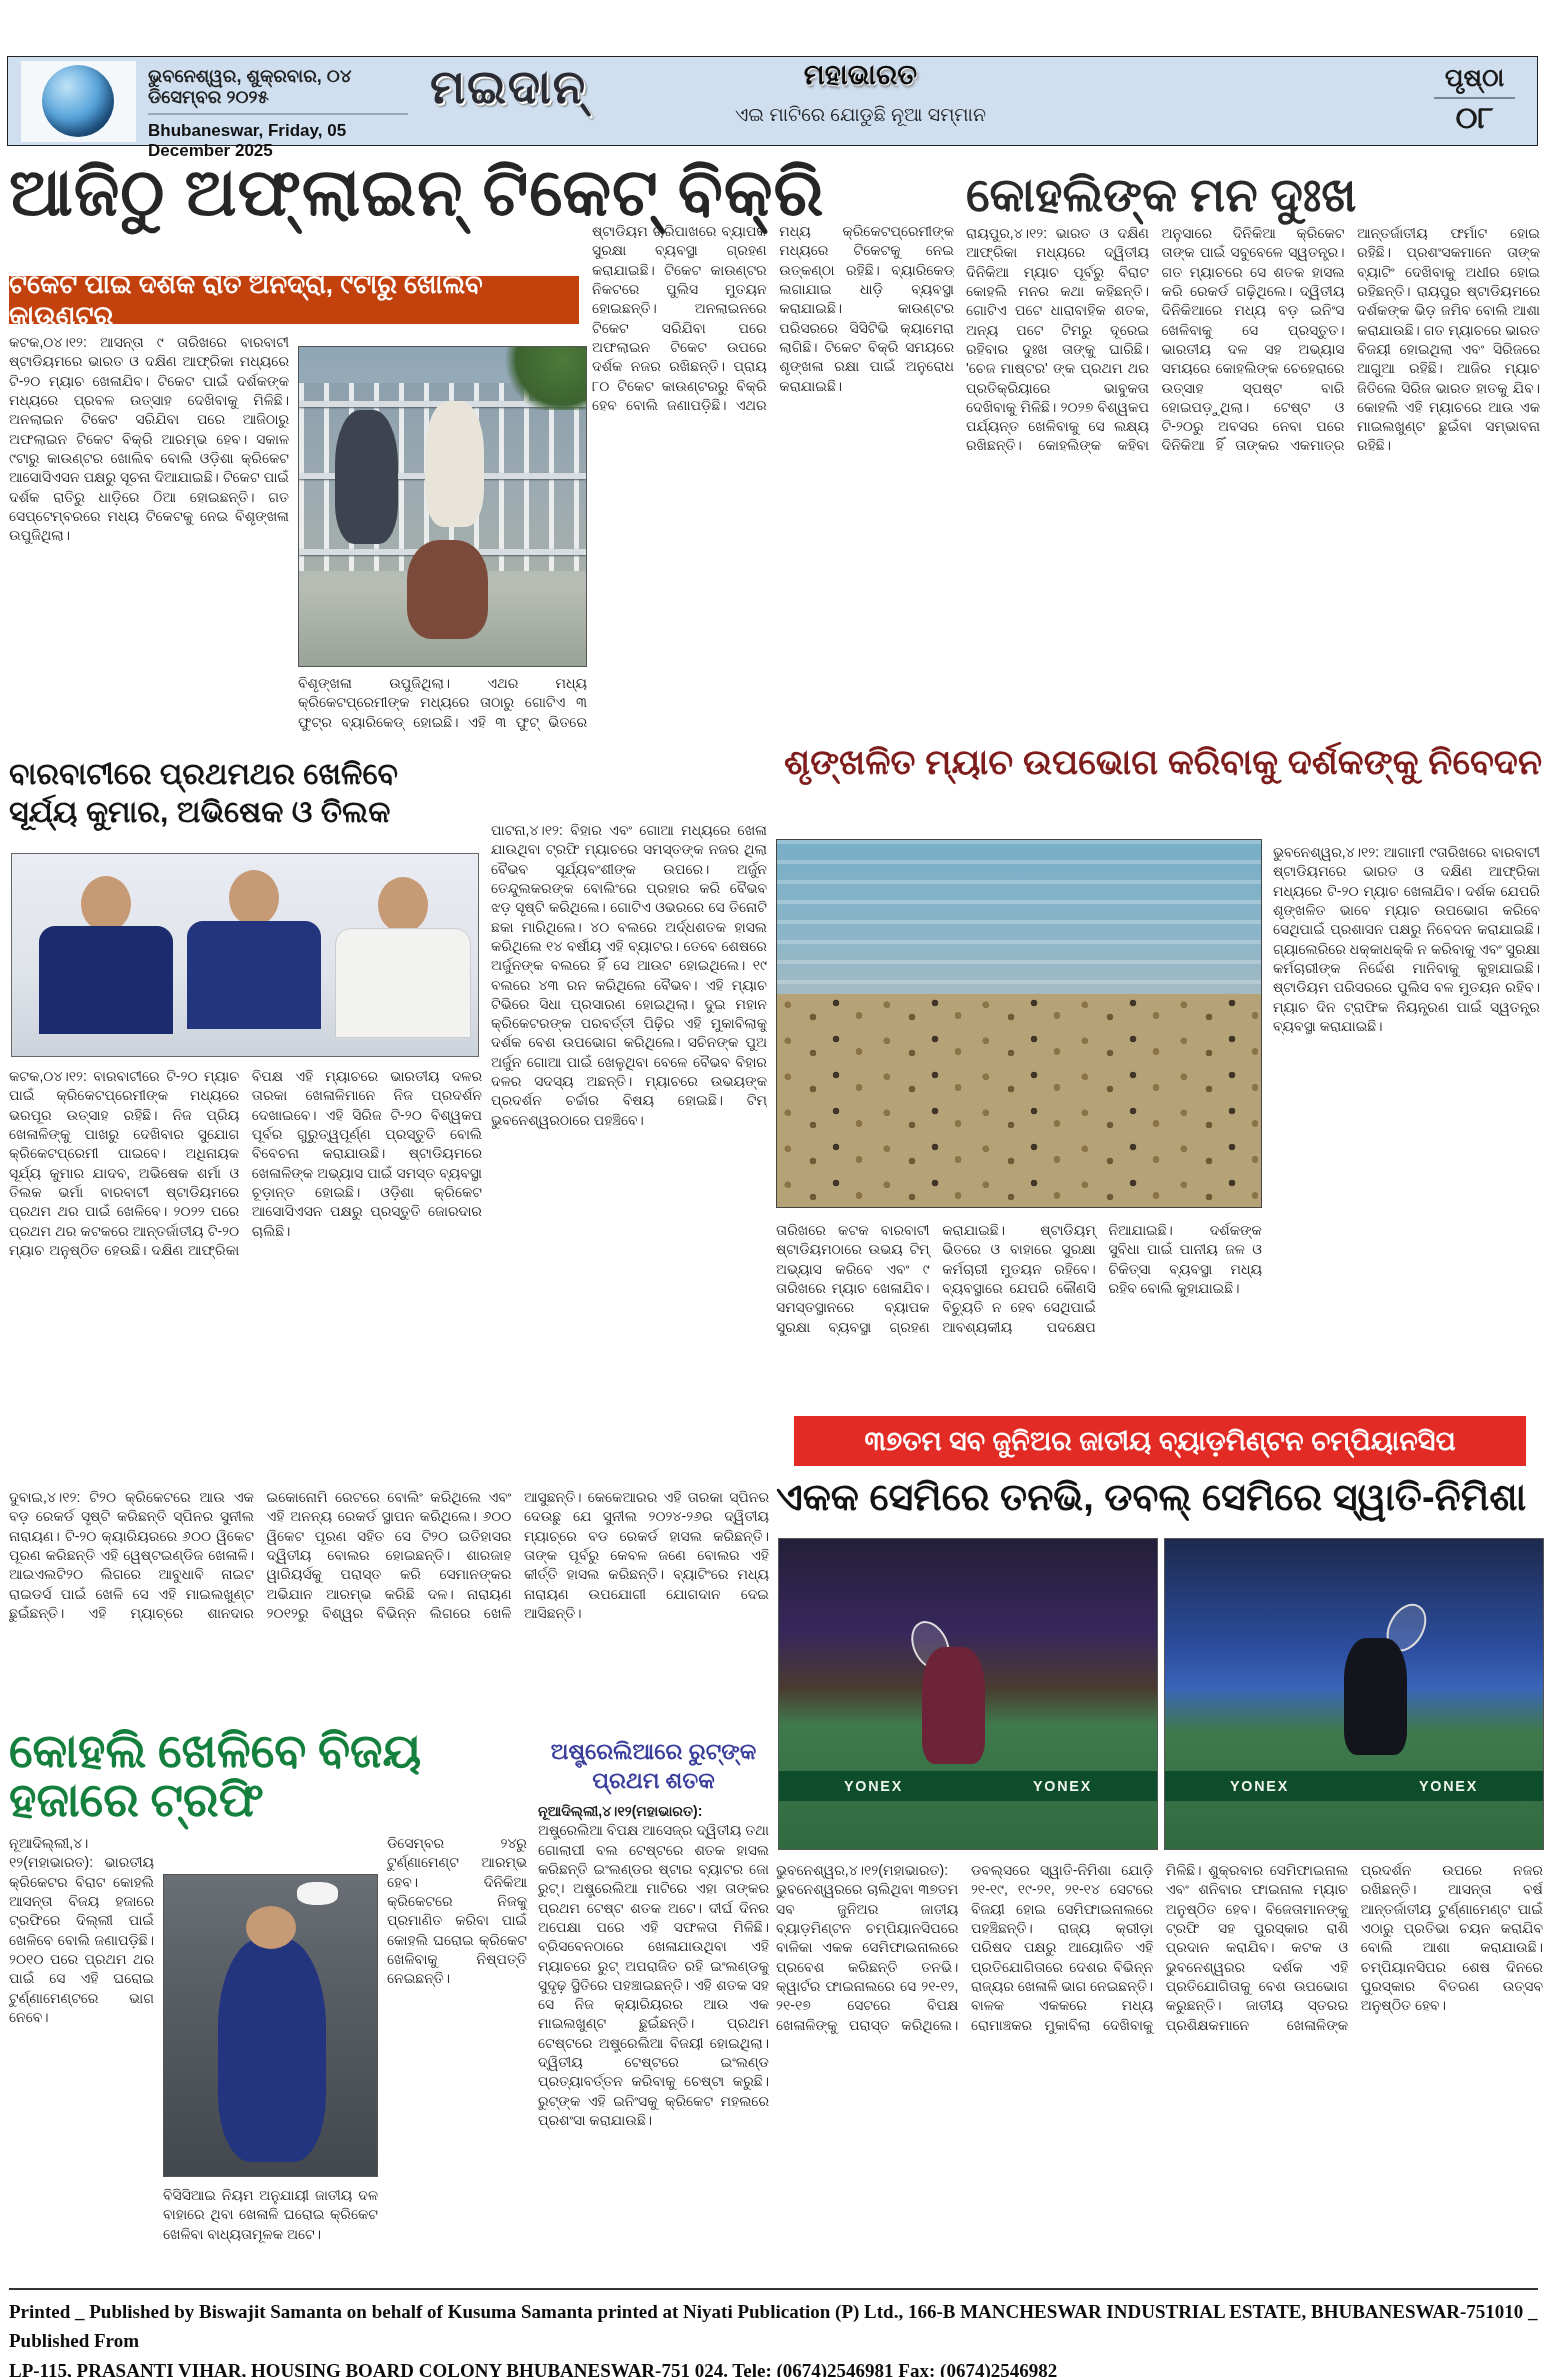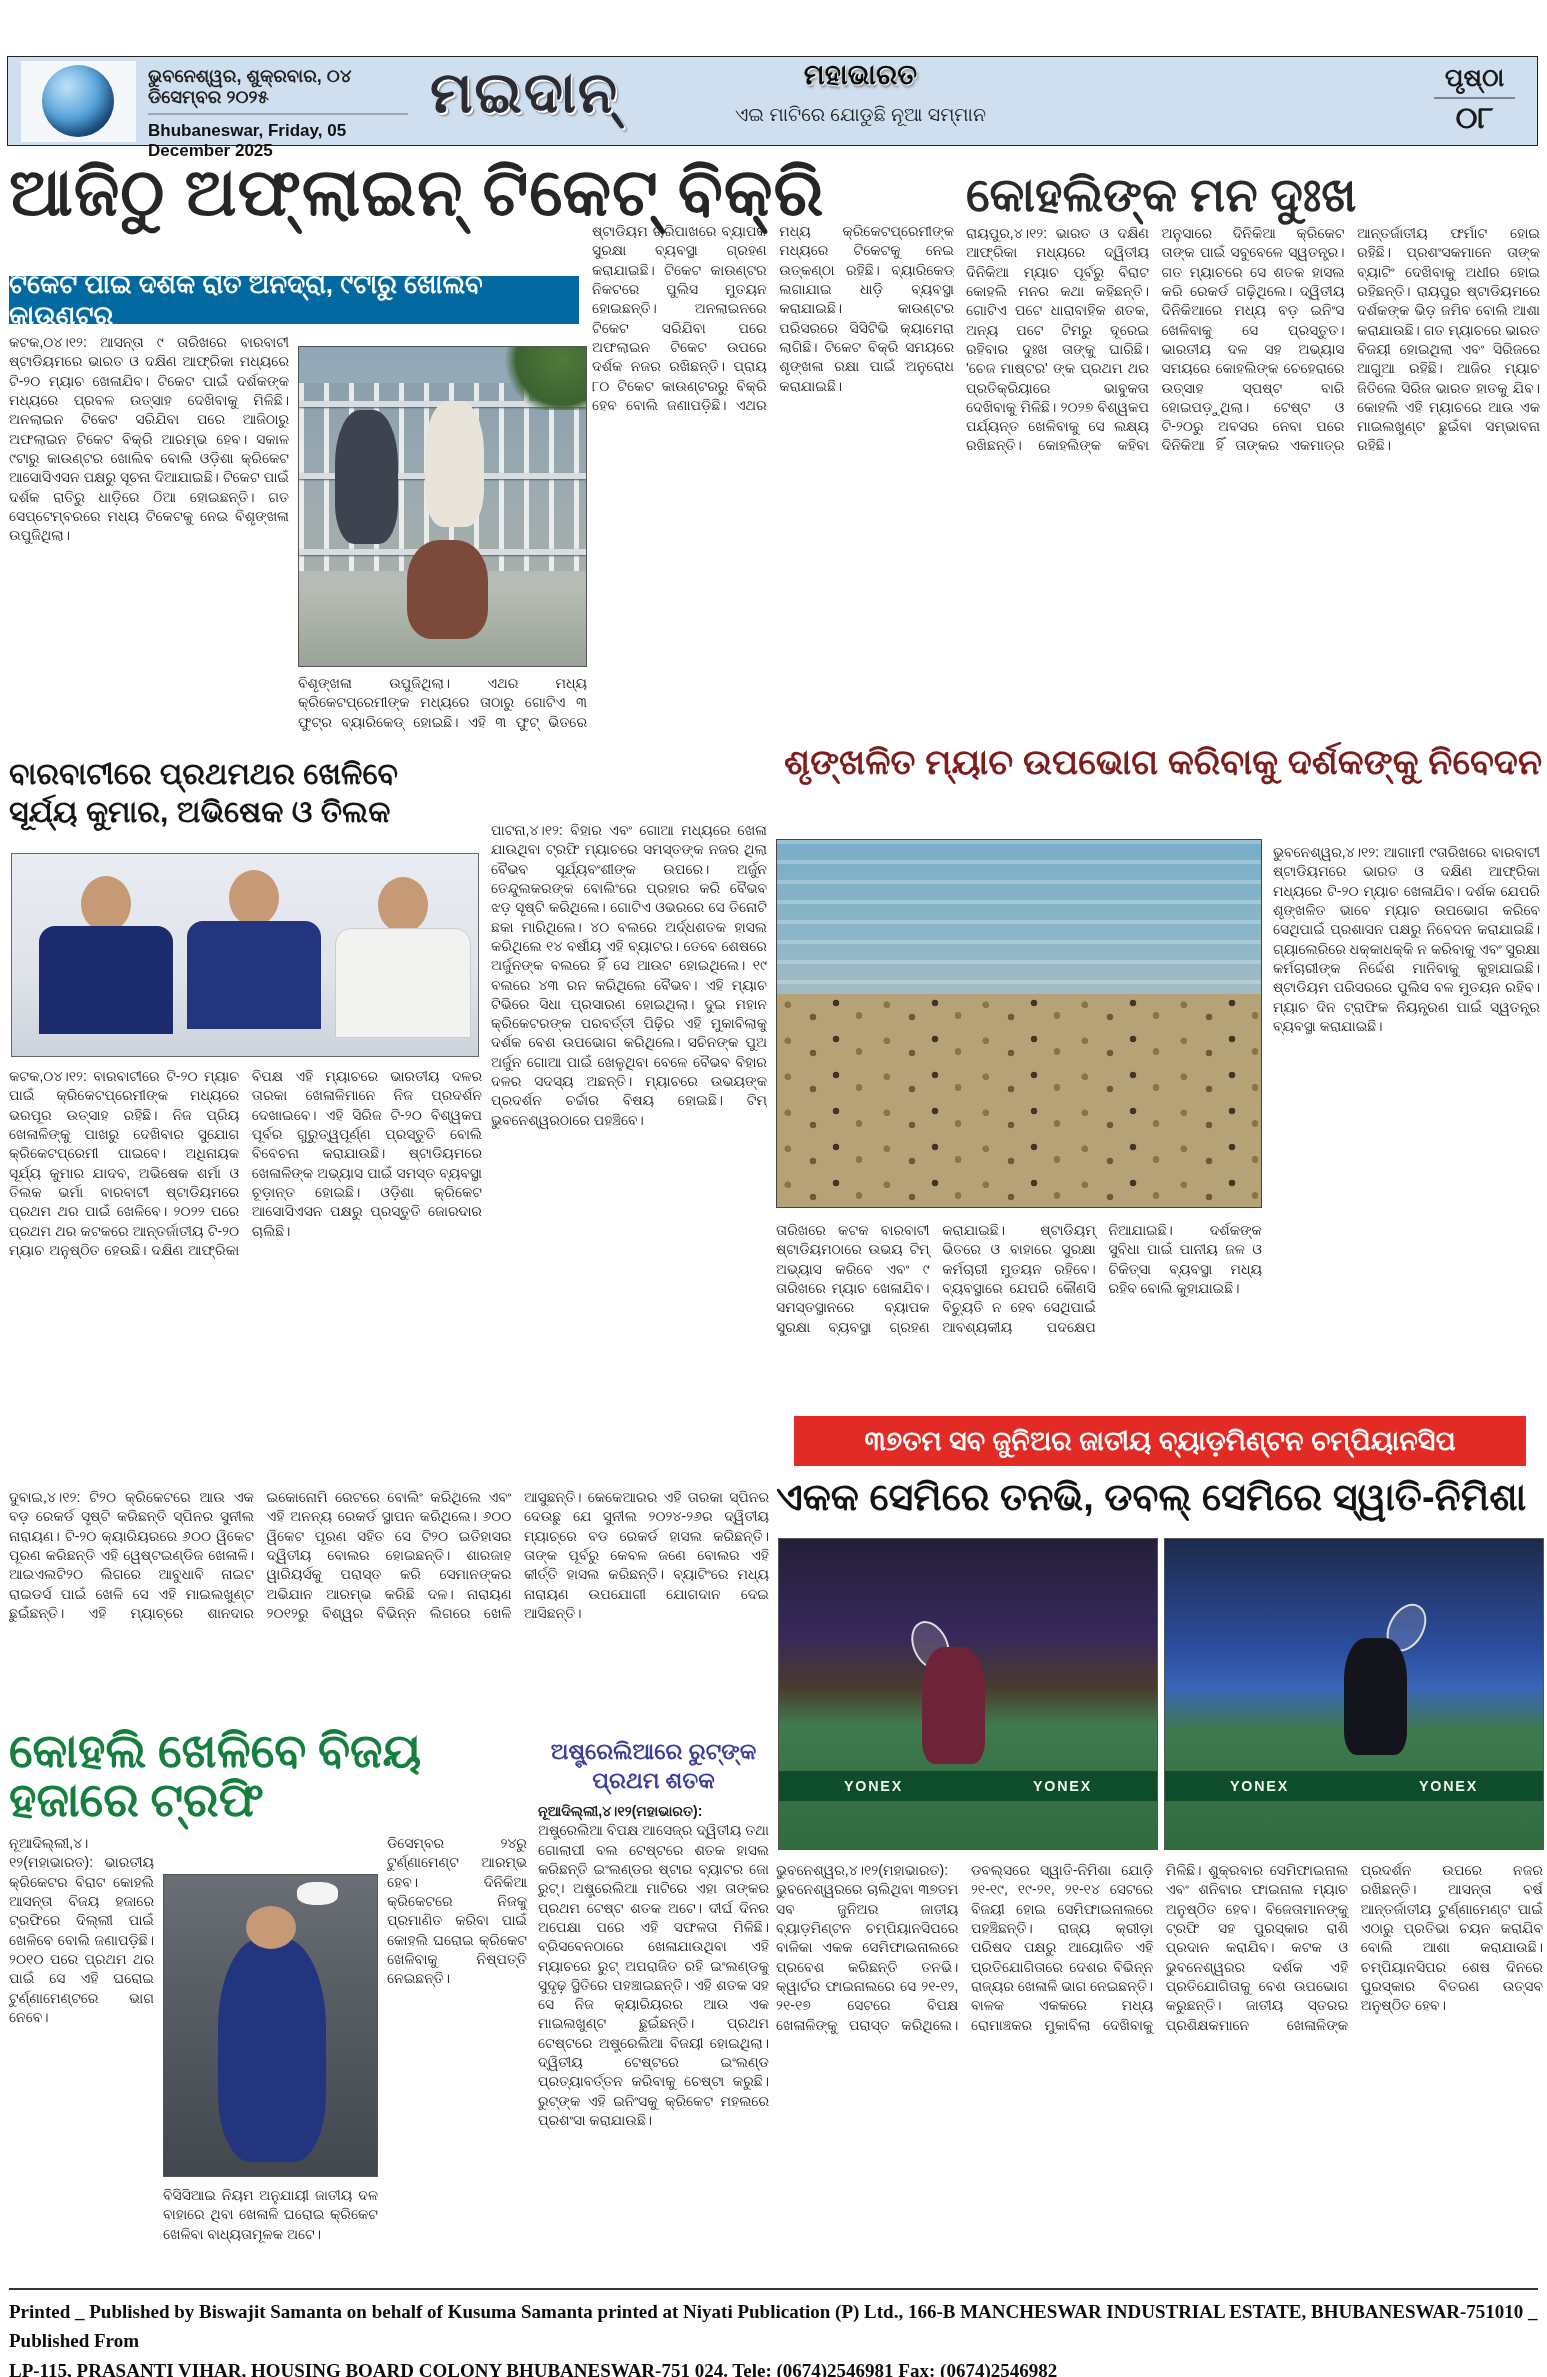--- a/index.html
+++ b/index.html
@@ -10,33 +10,33 @@
   
   .masthead{left:7.2px;top:56px;width:1531px;height:90px;background:#cfdff0;border:1.8px solid #222;box-sizing:border-box;}
   .globe{left:20px;top:61px;width:115px;height:81px;background:#f4f8fb;display:flex;align-items:center;justify-content:center;}
   .globe-ball{width:72px;height:72px;border-radius:50%;
     background:radial-gradient(circle at 35% 30%,#bfe2f7 0%,#5aa6dc 45%,#1d5e9e 80%,#0d3d70 100%);
     box-shadow:inset -5.4px -7.2px 12.6px rgba(0,0,0,.35);}
   .date-block{left:148px;top:66px;width:269px;}
   .date-odia{font-size:18px;font-weight:bold;color:#222;}
   .date-sep{width:260px;height:1.8px;background:#9aa7b5;margin:5.4px 0;}
   .date-eng{font-size:17px;font-weight:bold;color:#111;}
-  .maidan{left:430px;top:59px;width:233px;font-size:57px;font-weight:bold;color:#2b2b33;
+  .maidan{left:430px;top:59px;width:233px;font-size:47px;font-weight:bold;color:#2b2b33;
     text-shadow:1.8px 1.8px 0 #fff,2.7px 2.7px 1.8px #777;letter-spacing:1.8px;}
   .brand{left:717px;top:59px;width:287px;text-align:center;font-size:28px;font-weight:bold;color:#0c0c0c;
     text-shadow:0.9px 0.9px 0 #fff,1.8px 2.7px 2.7px #888;}
   .tagline{left:690px;top:104px;width:341px;text-align:center;font-size:19px;color:#222;}
   .pageno-label{left:1425px;top:63px;width:99px;text-align:center;font-size:25px;font-weight:bold;}
   .pageno-sep{left:1434px;top:97px;width:81px;height:1.8px;background:#7b8794;}
   .pageno-val{left:1425px;top:100px;width:99px;text-align:center;font-size:30.5px;font-weight:bold;}
 
   
   .lead-head{left:9px;top:154px;width:952px;font-size:66px;font-weight:bold;color:#262626;letter-spacing:0.9px;white-space:nowrap;}
   .kohli-mood-head{left:966px;top:167px;width:574px;font-size:47px;font-weight:bold;color:#2a2a2a;white-space:nowrap;}
-  .lead-sub{left:9px;top:276px;width:570px;height:48px;background:#0369a1;color:#ffffff;
+  .lead-sub{left:9px;top:276px;width:570px;height:48px;background:#c2410c;color:#ffffff;
     display:flex;align-items:center;justify-content:center;font-size:26px;font-weight:bold;}
 
   .bodytext{font-size:14px;line-height:1.38;text-align:justify;color:#1c1c1c;}
   .cols2{column-count:2;column-gap:12.6px;}
   .cols3{column-count:3;column-gap:12.6px;}
   .cols4{column-count:4;column-gap:12.6px;}
 
   
   .ticket-left{left:9px;top:333px;width:280px;height:400px;overflow:hidden;}
   .ticket-right{left:592px;top:222px;width:362px;height:509px;overflow:hidden;}

